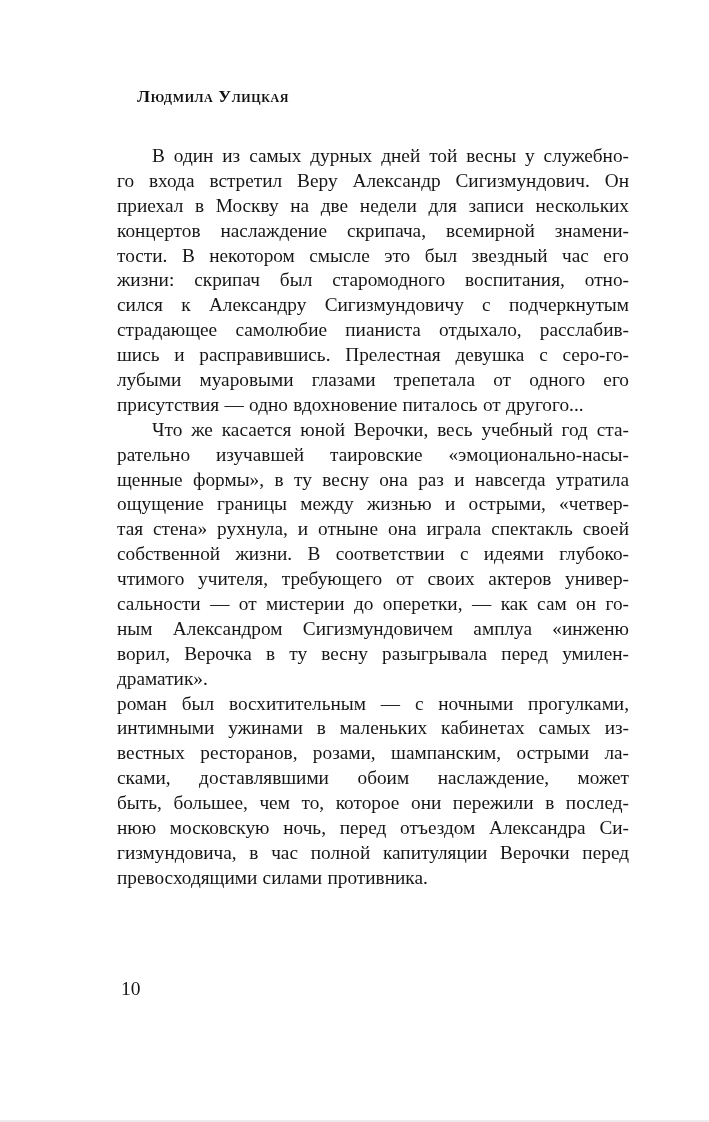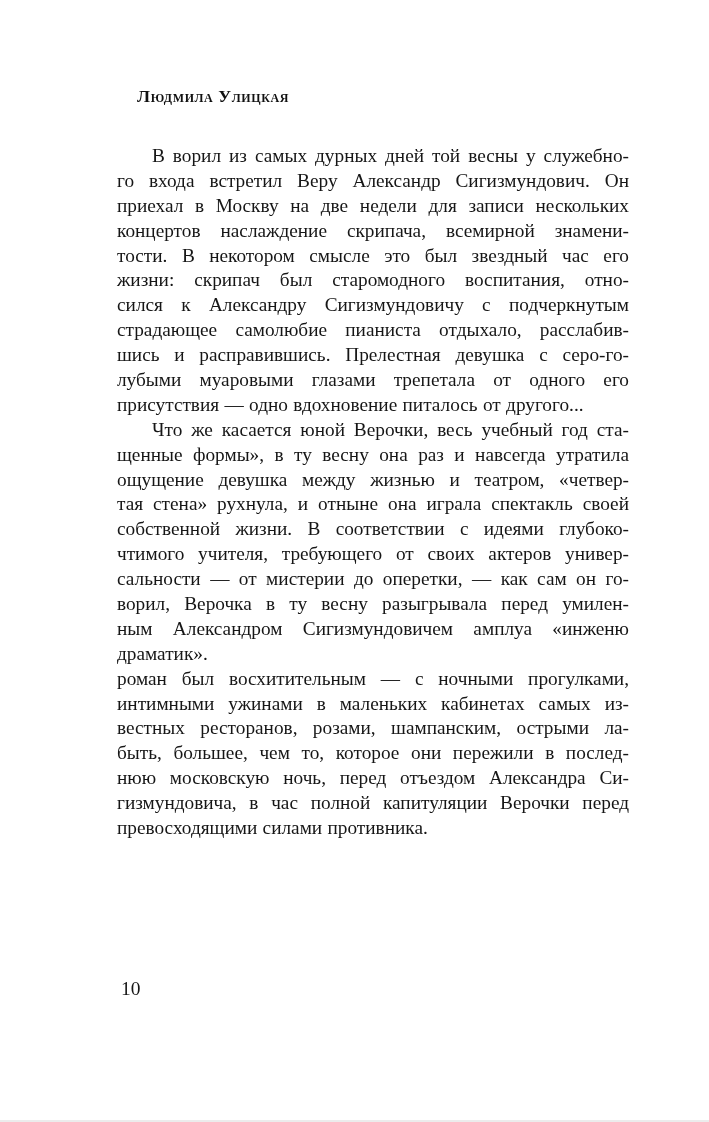--- a/index.html
+++ b/index.html
@@ -73,48 +73,50 @@
   }
 </style>
 </head>
 <body>
 
 <div class="page">
   <div class="running-header">Людмила Улицкая</div>
 
   <div class="body-text" id="body-text">
       <div class="paragraph">
-        <div class="line first">В ворил из самых дурных дней той весны у служебно-</div>
+        <div class="line first">В один из самых дурных дней той весны у служебно-</div>
         <div class="line">го входа встретил Веру Александр Сигизмундович. Он</div>
         <div class="line">приехал в Москву на две недели для записи нескольких</div>
         <div class="line">концертов наслаждение скрипача, всемирной знамени-</div>
         <div class="line">тости. В некотором смысле это был звездный час его</div>
         <div class="line">жизни: скрипач был старомодного воспитания, отно-</div>
         <div class="line">сился к Александру Сигизмундовичу с подчеркнутым</div>
         <div class="line">страдающее самолюбие пианиста отдыхало, расслабив-</div>
         <div class="line">шись и расправившись. Прелестная девушка с серо-го-</div>
         <div class="line">лубыми муаровыми глазами трепетала от одного его</div>
         <div class="line last">присутствия — одно вдохновение питалось от другого...</div>
       </div>
       <div class="paragraph">
         <div class="line first">Что же касается юной Верочки, весь учебный год ста-</div>
+        <div class="line">рательно изучавшей таировские «эмоционально-насы-</div>
         <div class="line">щенные формы», в ту весну она раз и навсегда утратила</div>
-        <div class="line">ощущение девушка между жизнью и театром, «четвер-</div>
+        <div class="line">ощущение границы между жизнью и острыми, «четвер-</div>
         <div class="line">тая стена» рухнула, и отныне она играла спектакль своей</div>
         <div class="line">собственной жизни. В соответствии с идеями глубоко-</div>
         <div class="line">чтимого учителя, требующего от своих актеров универ-</div>
         <div class="line">сальности — от мистерии до оперетки, — как сам он го-</div>
+        <div class="line">ным Александром Сигизмундовичем амплуа «инженю</div>
         <div class="line">ворил, Верочка в ту весну разыгрывала перед умилен-</div>
-        <div class="line">ным Александром Сигизмундовичем амплуа «инженю</div>
         <div class="line last">драматик».</div>
       </div>
       <div class="paragraph">
         <div class="line">роман был восхитительным — с ночными прогулками,</div>
         <div class="line">интимными ужинами в маленьких кабинетах самых из-</div>
         <div class="line">вестных ресторанов, розами, шампанским, острыми ла-</div>
+        <div class="line">сками, доставлявшими обоим наслаждение, может</div>
         <div class="line">быть, большее, чем то, которое они пережили в послед-</div>
         <div class="line">нюю московскую ночь, перед отъездом Александра Си-</div>
         <div class="line">гизмундовича, в час полной капитуляции Верочки перед</div>
         <div class="line last">превосходящими силами противника.</div>
       </div>
     </div>
 
   <div class="page-number">10</div>
 
   <div class="bottom-edge"></div>

